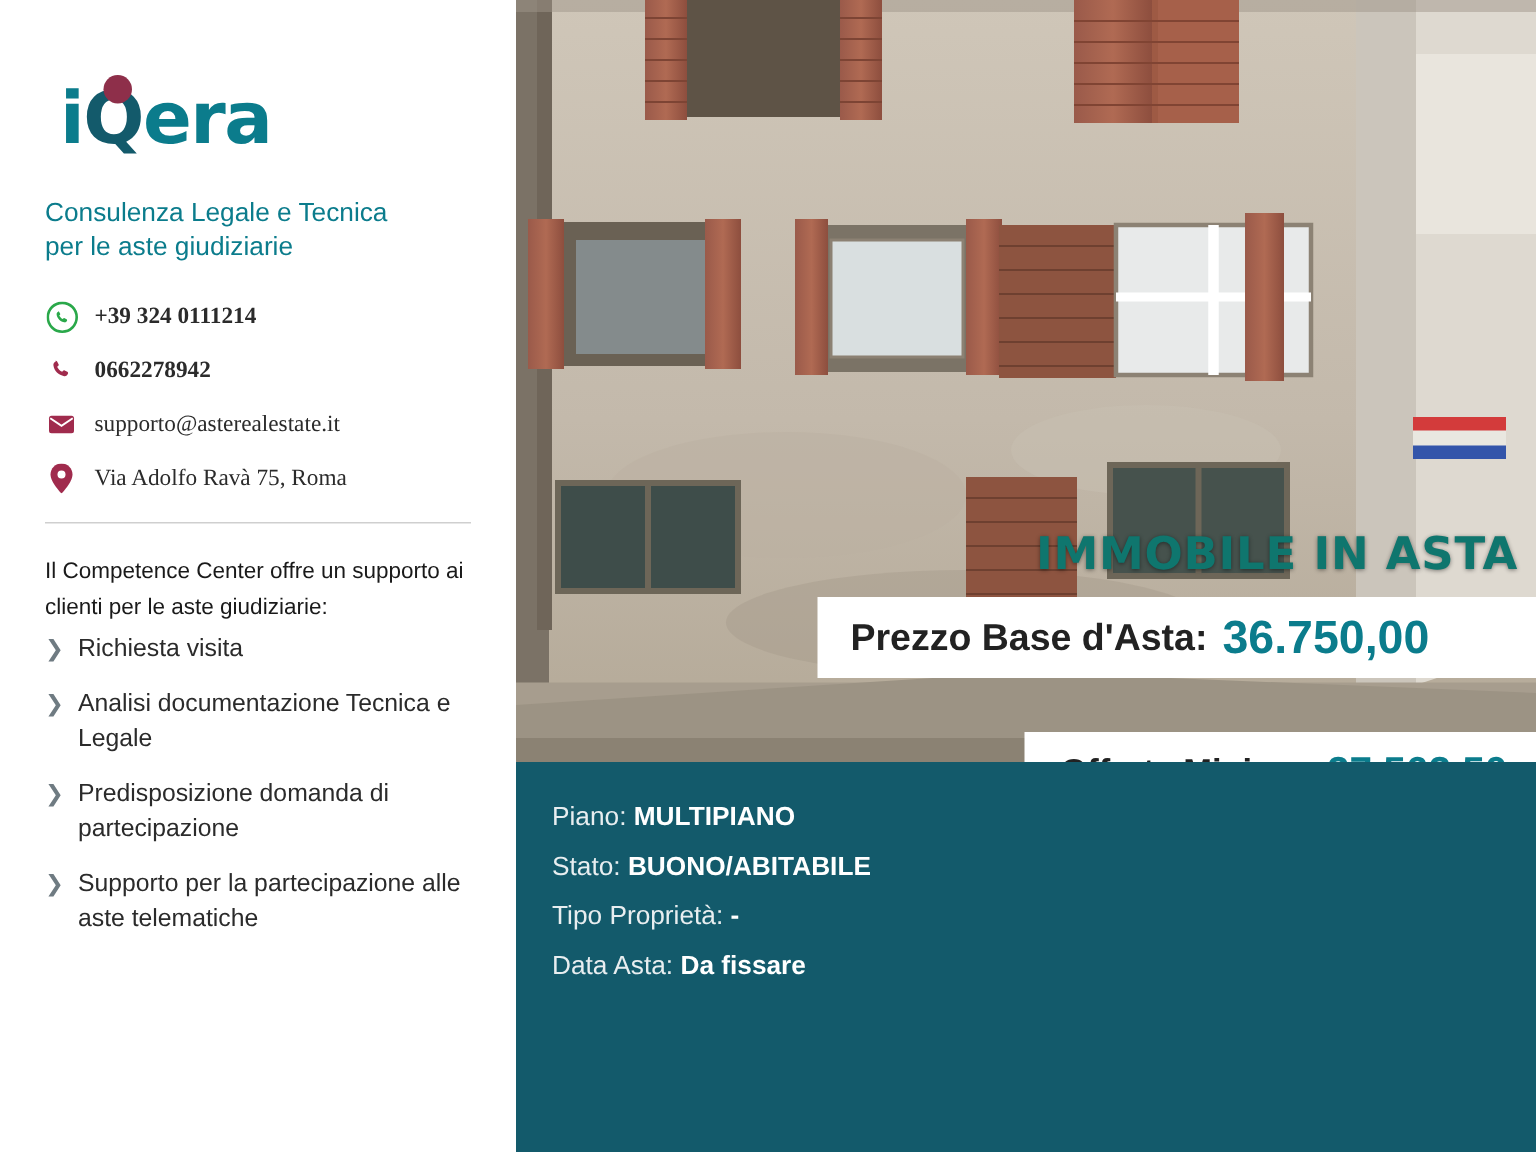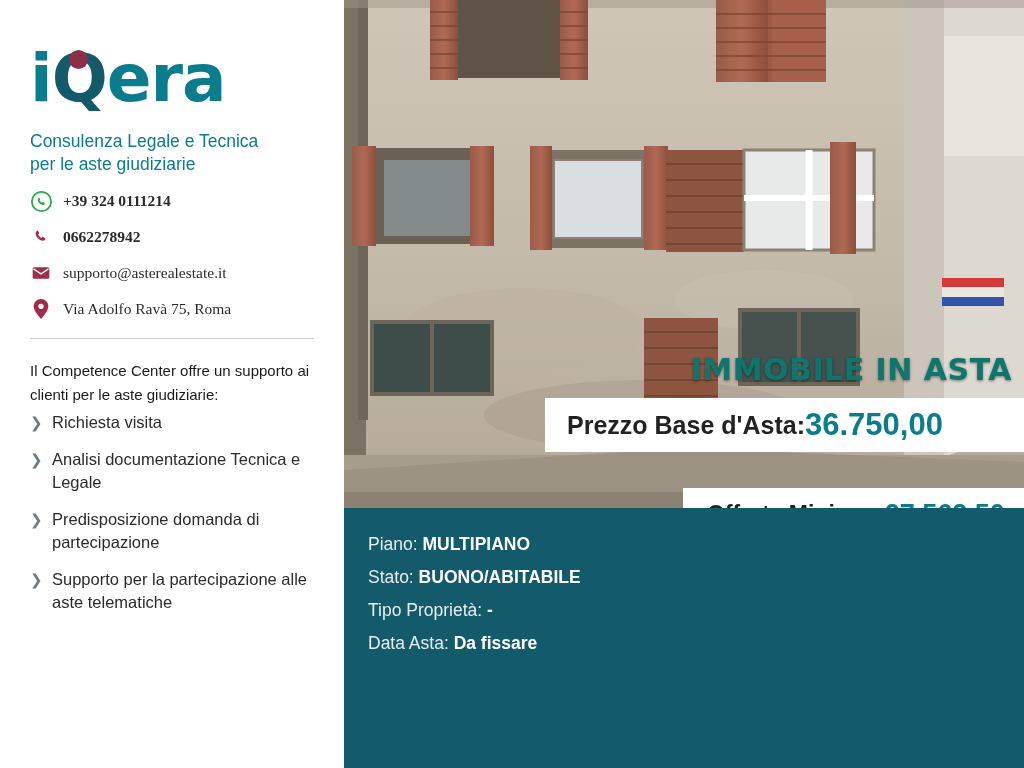--- a/index.html
+++ b/index.html
@@ -30,45 +30,46 @@
     background: #ffffff;
     box-sizing: border-box;
     padding: 34px 30px 0 30px;
   }
   .logo {
     position: relative;
     height: 90px;
     margin-bottom: 4px;
   }
   .logo-text {
-    font-size: 66px;
+    font-size: 48px;
     font-weight: 700;
     color: #0b7c8c;
     letter-spacing: -1px;
     line-height: 90px;
     font-family: "DejaVu Sans", sans-serif;
+    margin-left: 10px;
   }
   .logo-text .q-letter {
     color: #135a6b;
   }
   .logo-dot {
     position: absolute;
     left: 39px;
     top: 16px;
     width: 19px;
     height: 19px;
     border-radius: 50%;
     background: #8e2f4a;
   }
   .tagline {
     color: #0b7c8c;
     font-size: 17.5px;
     line-height: 23px;
     margin-top: 6px;
-    margin-bottom: 14px;
+    margin-bottom: 24px;
   }
   .contact-list {
     margin: 0;
     padding: 0;
     list-style: none;
   }
   .contact-item {
     display: flex;
     align-items: center;
     margin-bottom: 14px;
@@ -162,20 +163,21 @@
   }
   .price-box .lbl {
     font-size: 25px;
     color: #222222;
     font-weight: 700;
   }
   .price-box .val {
     font-size: 31px;
     color: #0b7c8c;
     font-weight: 700;
+    margin-left: 10px;
   }
   .min-box {
     position: absolute;
     left: 683px;
     top: 488px;
     width: 357px;
     height: 52px;
     background: #ffffff;
     display: flex;
     align-items: center;

